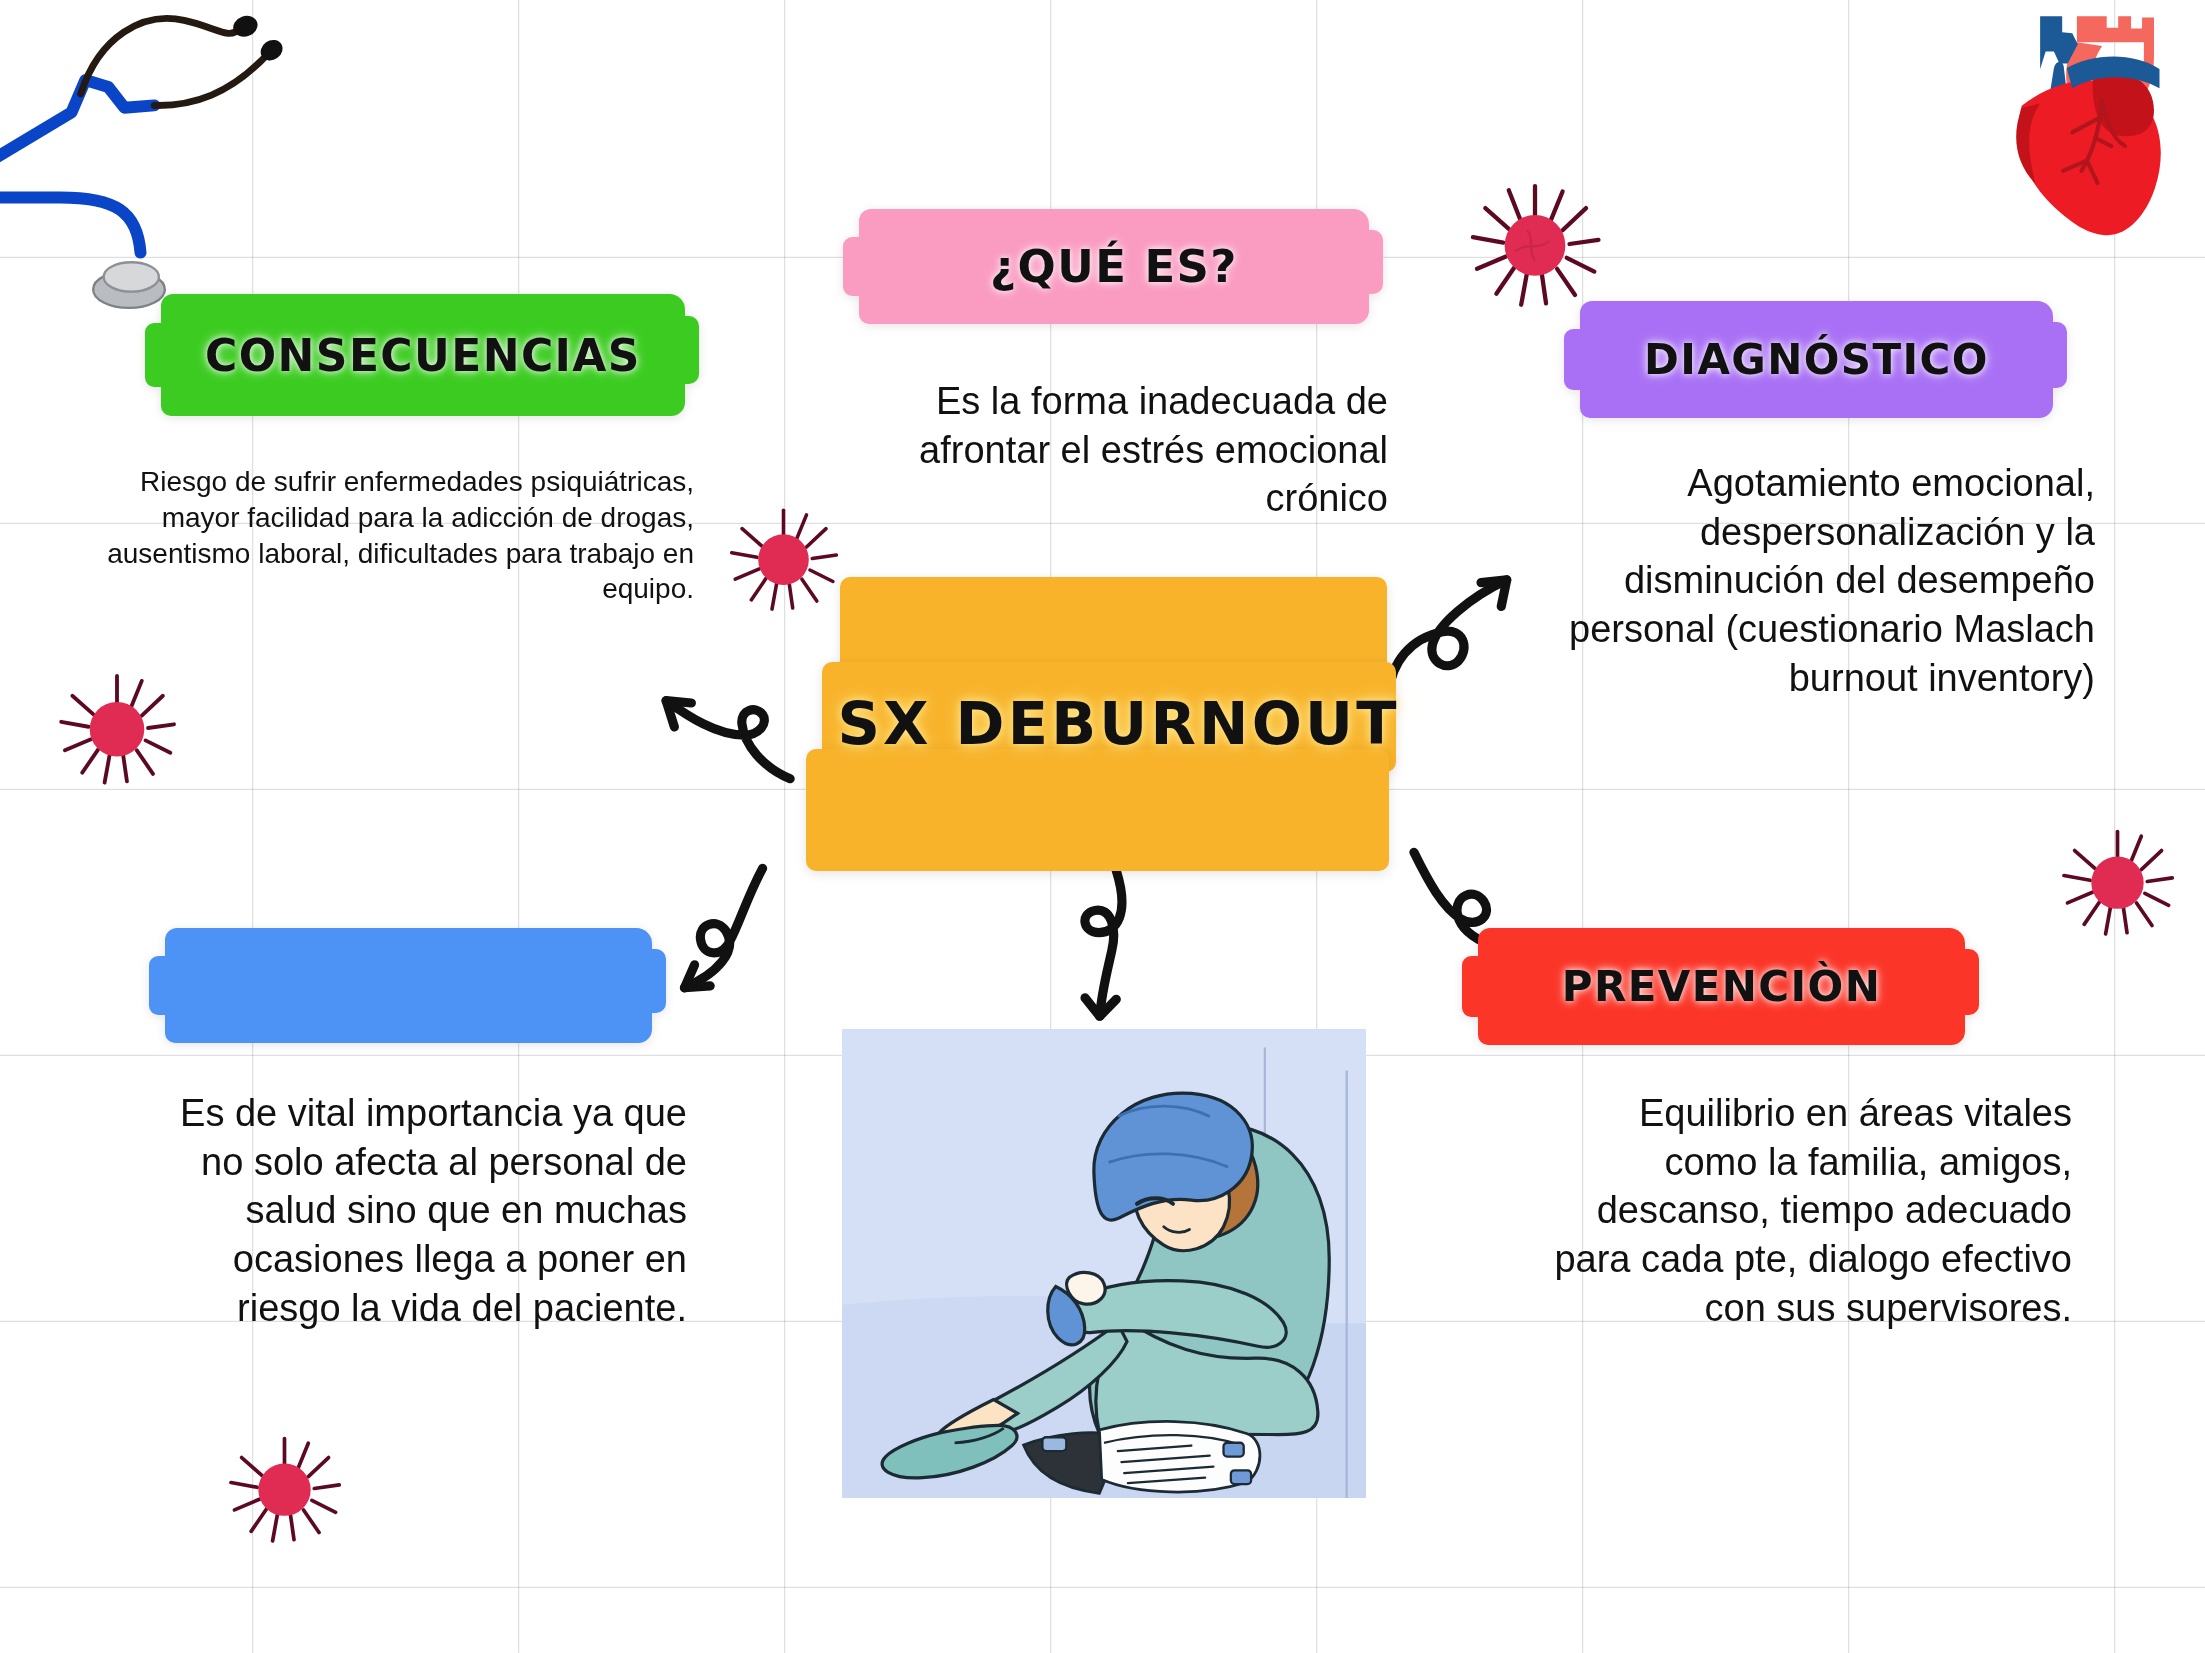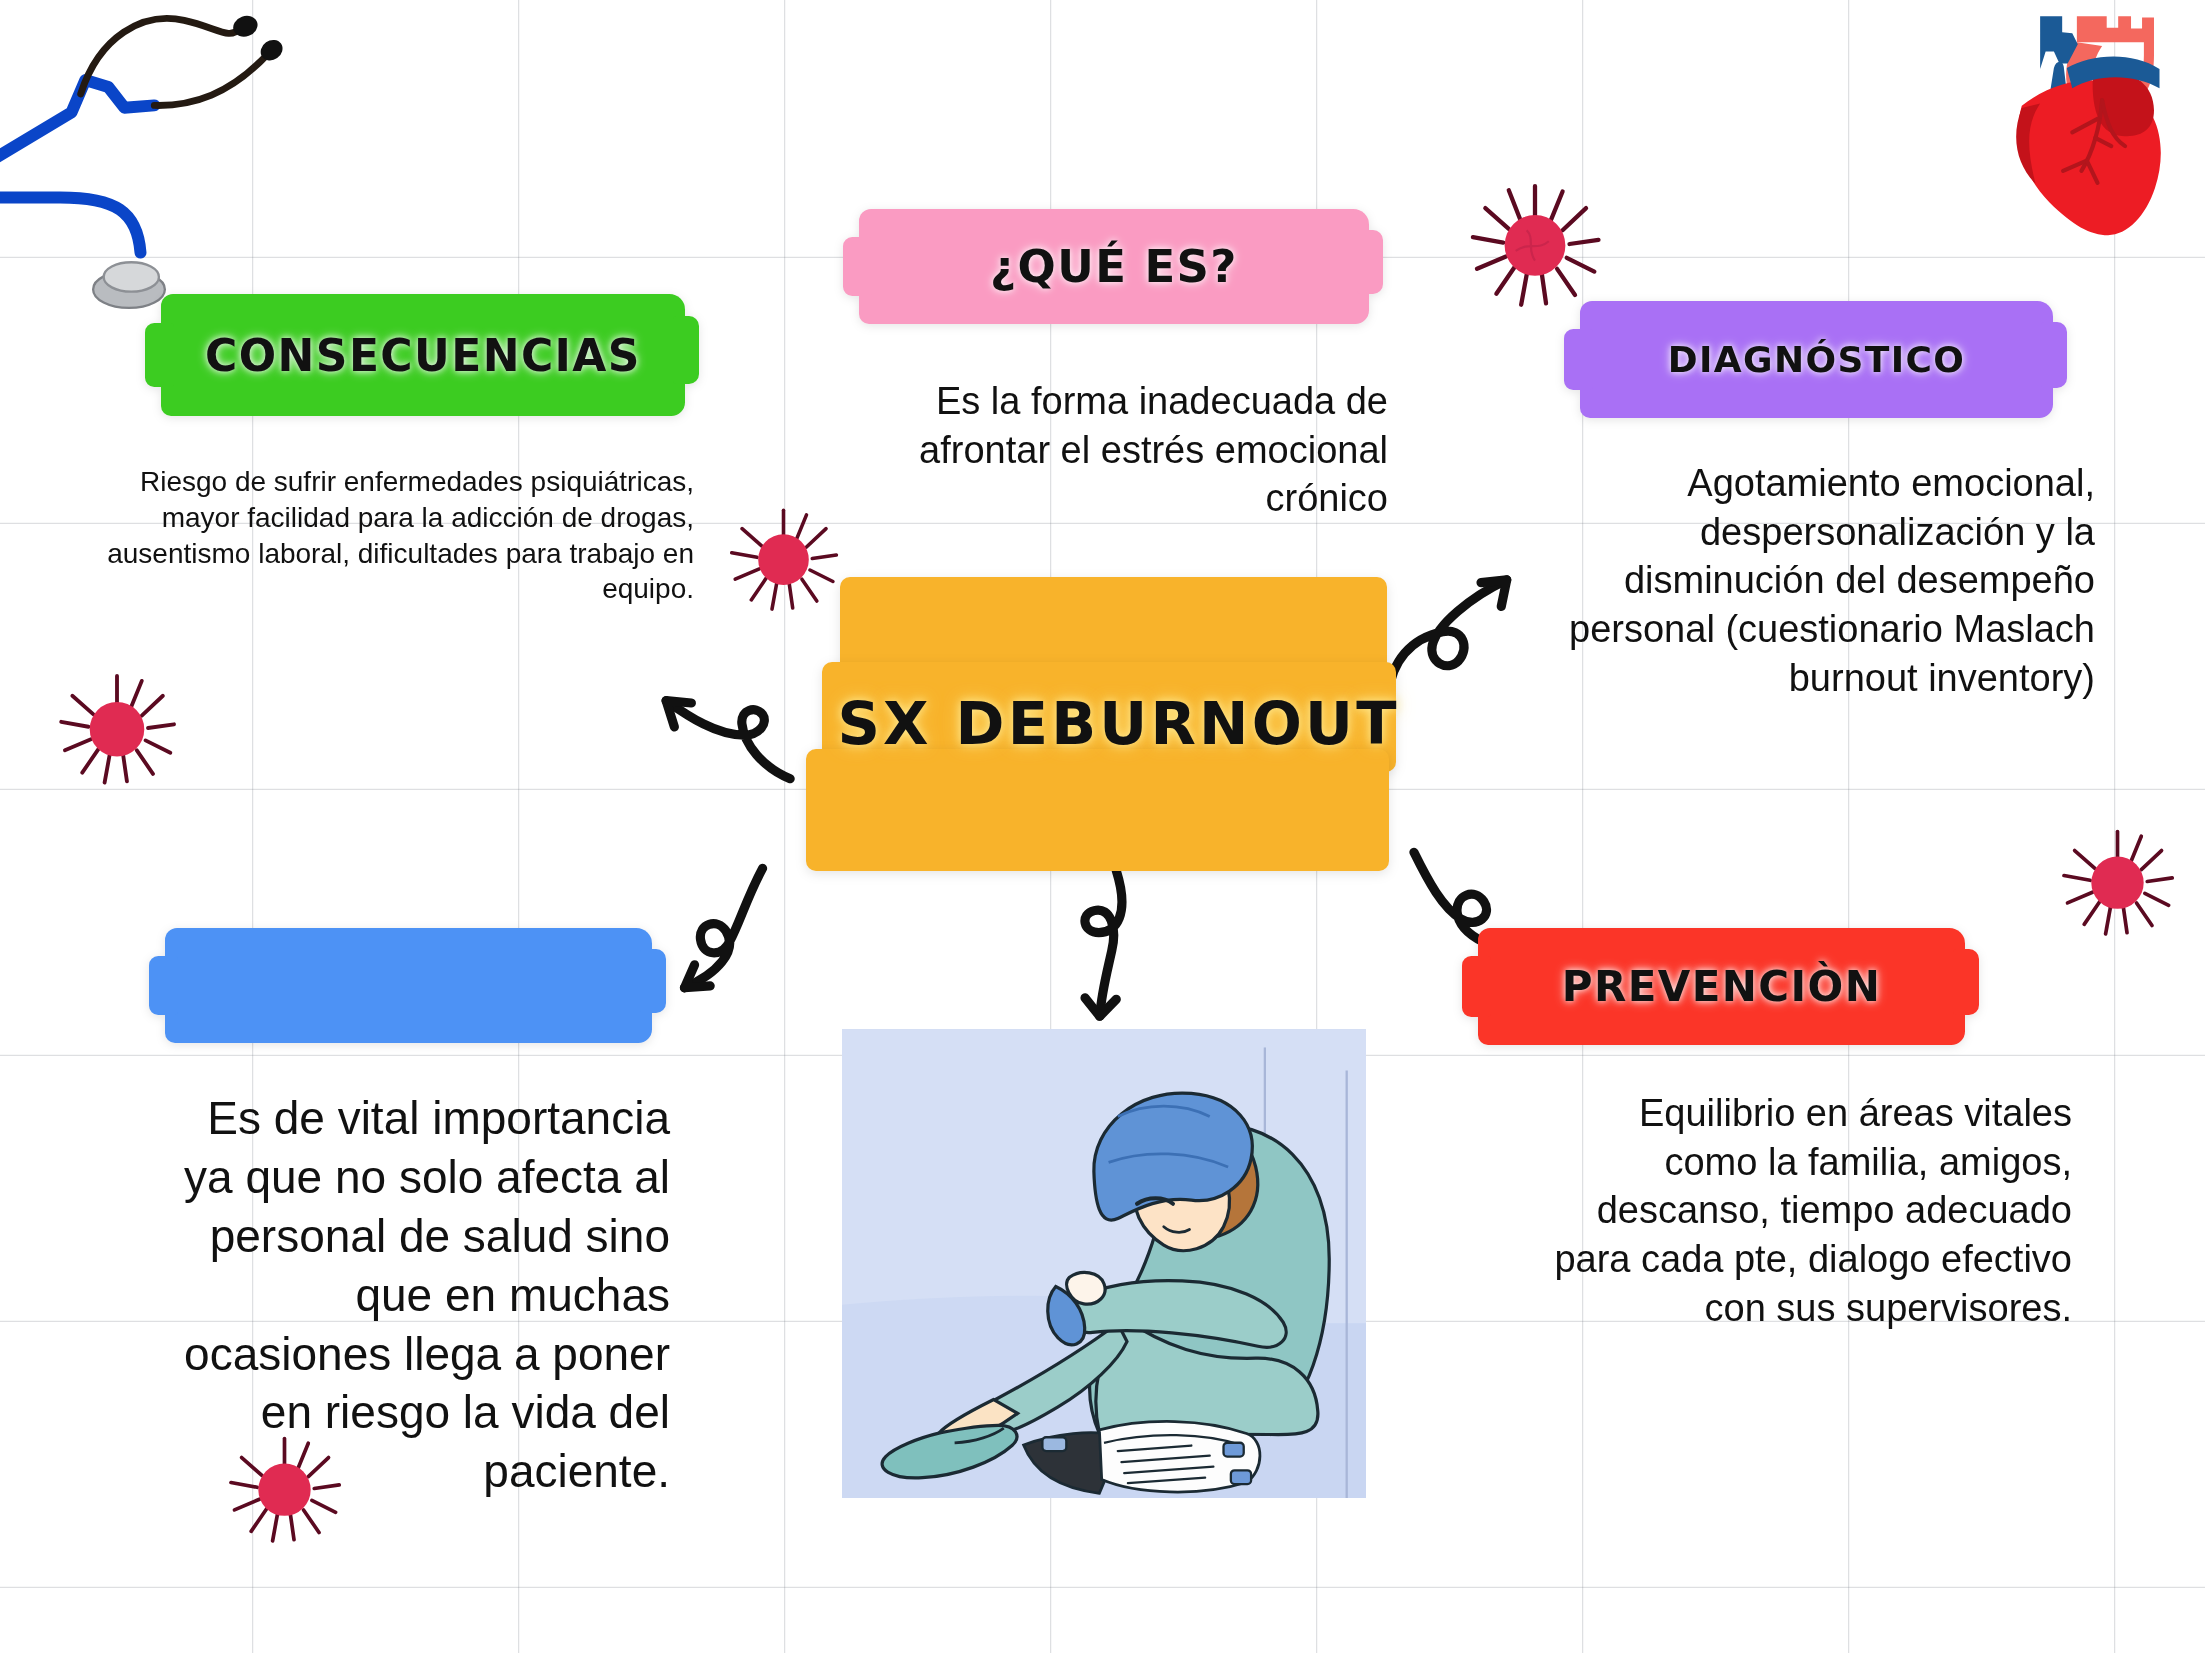--- a/index.html
+++ b/index.html
@@ -275,28 +275,28 @@
   <div class="para" style="left:841px;top:377px;width:547px;font-size:38px;">Es la forma inadecuada de afrontar el estrés emocional crónico</div>
 
   <div class="banner" style="left:161px;top:294px;width:524px;height:122px;">
     <div class="swatch" style="background:#3CCC21;"></div>
     <div class="title" style="font-size:44px;">CONSECUENCIAS</div>
   </div>
   <div class="para" style="left:106px;top:464px;width:588px;font-size:28px;">Riesgo de sufrir enfermedades psiquiátricas, mayor facilidad para la adicción de drogas, ausentismo laboral, dificultades para trabajo en equipo.</div>
 
   <div class="banner" style="left:1580px;top:301px;width:473px;height:117px;">
     <div class="swatch" style="background:#A970F5;"></div>
-    <div class="title" style="font-size:36px;">DIAGNÓSTICO</div>
+    <div class="title" style="font-size:42px;">DIAGNÓSTICO</div>
   </div>
   <div class="para" style="left:1530px;top:459px;width:565px;font-size:38px;">Agotamiento emocional, despersonalización y la disminución del desempeño personal (cuestionario Maslach burnout inventory)</div>
 
   <div class="banner" style="left:165px;top:928px;width:487px;height:115px;">
     <div class="swatch" style="background:#4D92F5;"></div>
   </div>
-  <div class="para" style="left:151px;top:1089px;width:519px;font-size:46px;">Es de vital importancia ya que no solo afecta al personal de salud sino que en muchas ocasiones llega a poner en riesgo la vida del paciente.</div>
+  <div class="para" style="left:168px;top:1089px;width:519px;font-size:38px;">Es de vital importancia ya que no solo afecta al personal de salud sino que en muchas ocasiones llega a poner en riesgo la vida del paciente.</div>
 
   <div class="banner" style="left:1478px;top:928px;width:487px;height:117px;">
     <div class="swatch" style="background:#FB3528;"></div>
     <div class="title" style="font-size:42px;">PREVENCIÒN</div>
   </div>
   <div class="para" style="left:1544px;top:1089px;width:528px;font-size:38px;">Equilibrio en áreas vitales como la familia, amigos, descanso, tiempo adecuado para cada pte, dialogo efectivo con sus supervisores.</div>
 
   <div id="photo">
     <svg viewBox="0 0 1140 1020" style="width:524px;height:469px;">
       <rect x="0" y="0" width="1140" height="1020" fill="#c9d6f2"></rect>

